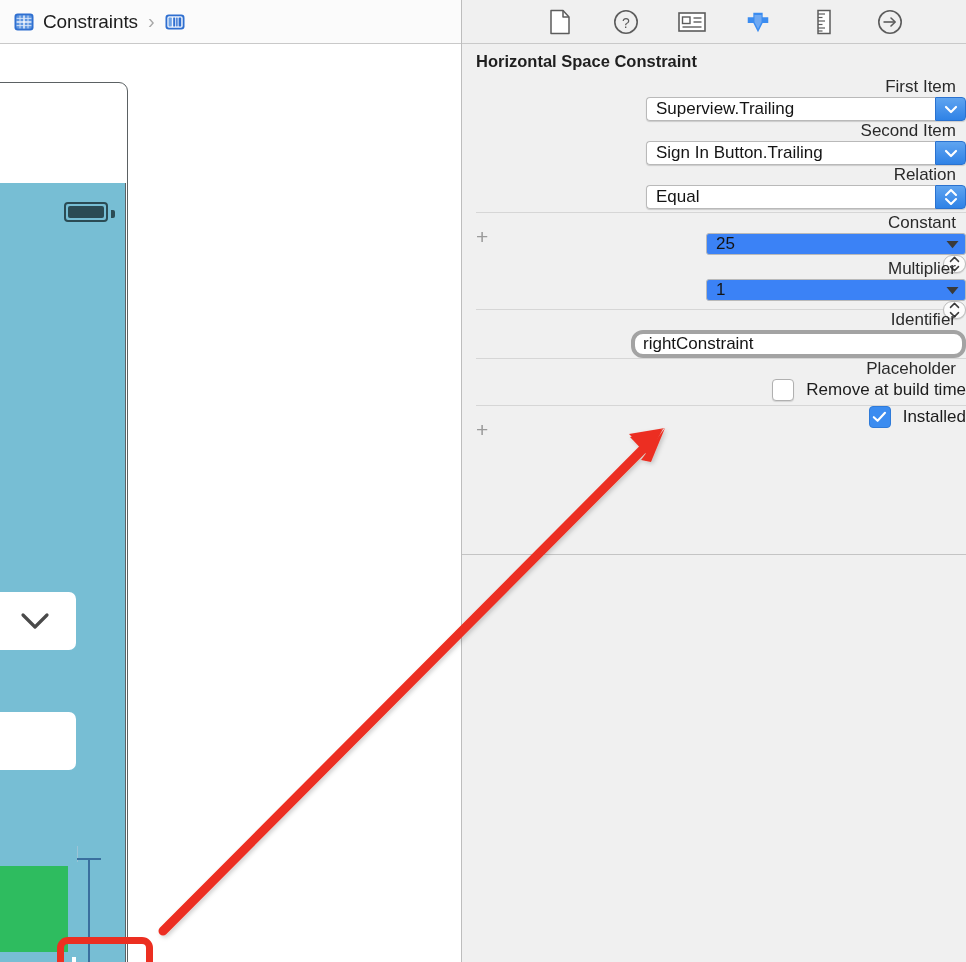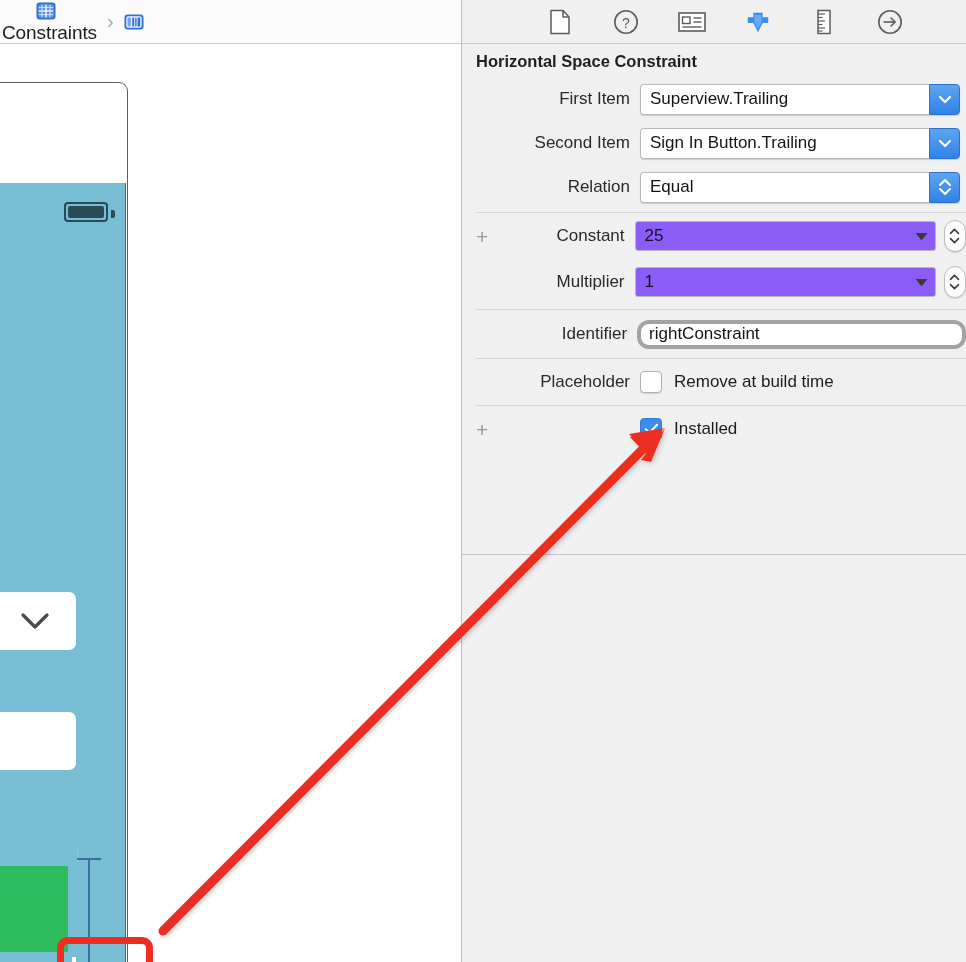--- a/index.html
+++ b/index.html
@@ -86,21 +86,21 @@
   }
   .insp-tab{width:28px;height:28px;display:flex;align-items:center;justify-content:center;cursor:default;}
 
   .insp-header{
     position:absolute;left:0;top:45px;width:504px;height:32px;
     display:flex;align-items:center;padding-left:14px;box-sizing:border-box;
   }
   .insp-header span{font-size:16.5px;font-weight:bold;color:#1f1f1f;text-align:center;}
 
   .form{position:absolute;left:0;top:77px;width:504px;}
-  .row{position:relative;display:flex;align-items:center;height:44px;padding-left:12px;box-sizing:border-box;}
+  .row{position:relative;display:flex;align-items:flex-end;height:44px;padding-left:3px;box-sizing:border-box;flex-direction:column;}
   .row-label{
     width:166px;text-align:right;padding-right:10px;box-sizing:border-box;
     font-size:17px;color:#2a2a2a;white-space:nowrap;
   }
   .plus{
     position:absolute;left:14px;top:50%;transform:translateY(-50%);
     font-size:21px;color:#9a9a9a;line-height:1;user-select:none;
   }
 
   
@@ -114,22 +114,22 @@
     font-size:17px;color:#141414;overflow:hidden;white-space:nowrap;box-sizing:border-box;
   }
   .popup .btn{
     width:31px;background:linear-gradient(#5fa4f0,#2f82e6);
     border:1px solid #2a72cf;border-radius:0 4px 4px 0;
     display:flex;align-items:center;justify-content:center;box-sizing:border-box;
   }
 
   
   .combo{
-    position:relative;display:flex;align-items:center;height:30px;width:312px;
-    background:#8b5cf6;border:1px solid #b9b9b9;border-radius:3px;box-sizing:border-box;
+    position:relative;display:flex;align-items:center;height:30px;width:260px;
+    background:#3b82f6;border:1px solid #b9b9b9;border-radius:3px;box-sizing:border-box;
   }
   .combo .val{
     flex:1;padding-left:9px;font-size:17px;color:#141414;white-space:nowrap;overflow:hidden;
   }
   .combo .tri{width:26px;display:flex;align-items:center;justify-content:center;}
   .stepper{
     width:23px;height:32px;margin-left:8px;background:#fcfcfc;
     border:1px solid #bdbdbd;border-radius:11px;box-sizing:border-box;
     display:flex;flex-direction:column;align-items:center;justify-content:center;gap:2px;
     box-shadow:0 1px 1px rgba(0,0,0,.12);
@@ -161,21 +161,21 @@
   .arrow-overlay{position:absolute;left:0;top:0;width:966px;height:962px;pointer-events:none;}
 </style>
 </head>
 <body>
 
 <div id="root">
 
   <div class="left-pane">
 
     <div class="breadcrumb-bar">
-      <div class="crumb" style="padding-left:2px;flex-direction:column;">
+      <div class="crumb" style="padding-left:13px;">
         <svg class="crumb-icon" viewBox="0 0 22 22">
           <rect x="1.5" y="2.5" width="19" height="17" rx="3.2" fill="#2f6fd0"></rect>
           <rect x="3.2" y="4.2" width="15.6" height="13.6" rx="2" fill="#5d95e0"></rect>
           <g stroke="#ffffff" stroke-width="1.3">
             <line x1="11" y1="4.6" x2="11" y2="17.4"></line>
             <line x1="3.6" y1="11" x2="18.4" y2="11"></line>
           </g>
           <g stroke="#dce9fb" stroke-width="0.9">
             <line x1="7" y1="4.6" x2="7" y2="17.4"></line>
             <line x1="15" y1="4.6" x2="15" y2="17.4"></line>

